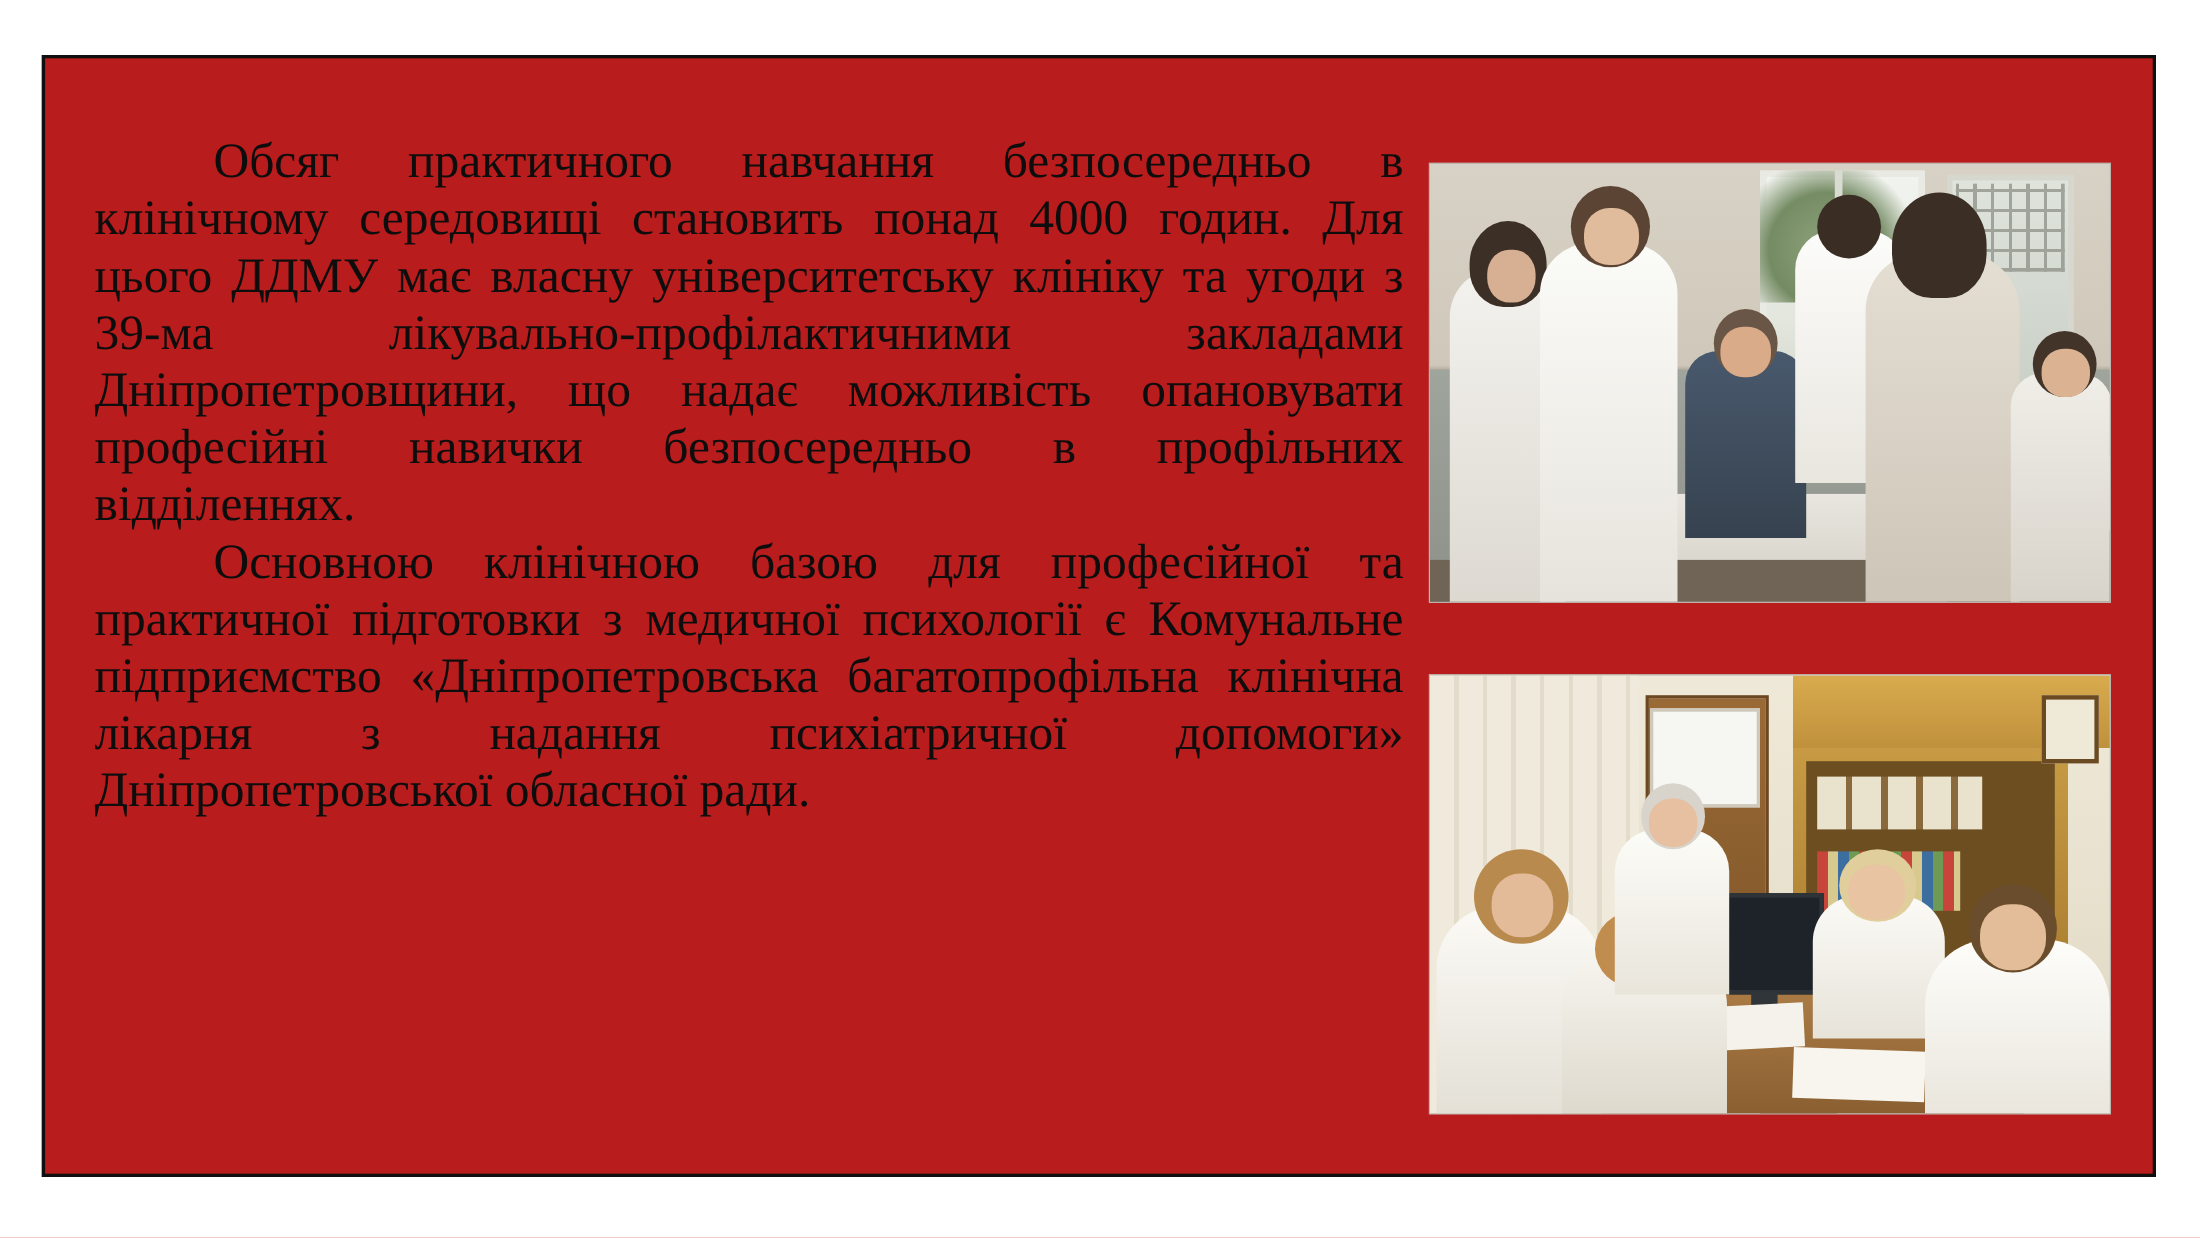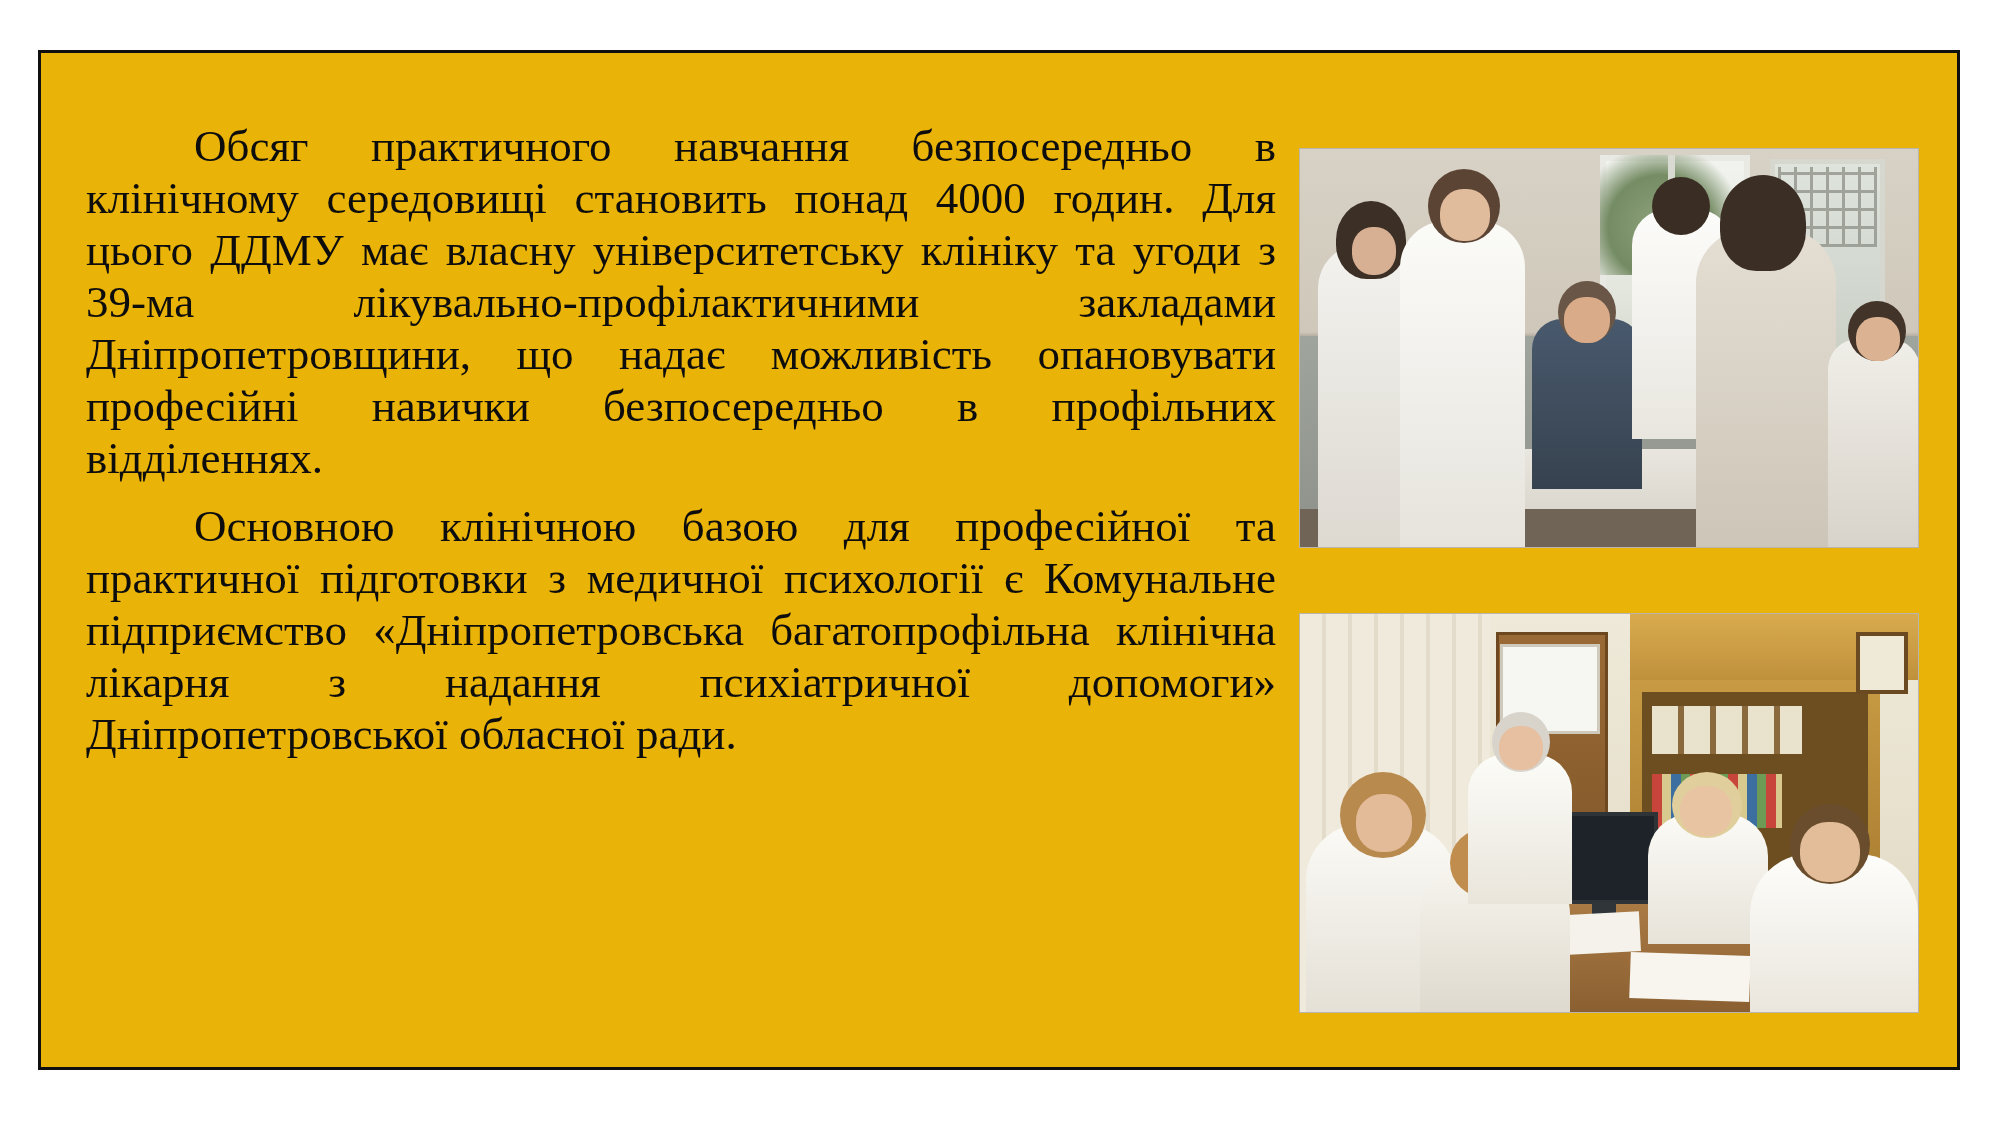--- a/index.html
+++ b/index.html
@@ -15,21 +15,21 @@
   }
 
   .slide {
     position: absolute;
     left: 38px;
     top: 50px;
     width: 1922px;
     height: 1020px;
     border: 3px solid #101010;
     box-sizing: border-box;
-    background: #eab308;
+    background: #b91c1c;
   }
 
   .slide-inner {
     position: relative;
     width: 100%;
     height: 100%;
   }
 
   
   .text-block {
@@ -44,21 +44,21 @@
     text-align: justify;
     text-justify: inter-word;
     font-family: "Liberation Serif", serif;
     font-size: 45px;
     line-height: 1.155;
     color: #0d0d0d;
     text-indent: 108px;
     hyphens: none;
   }
   .para + .para {
-    margin-top: 16px;
+    margin-top: 0;
   }
 
   
   .photo-col {
     position: absolute;
     right: 38px;
     top: 95px;
     width: 620px;
   }
 

